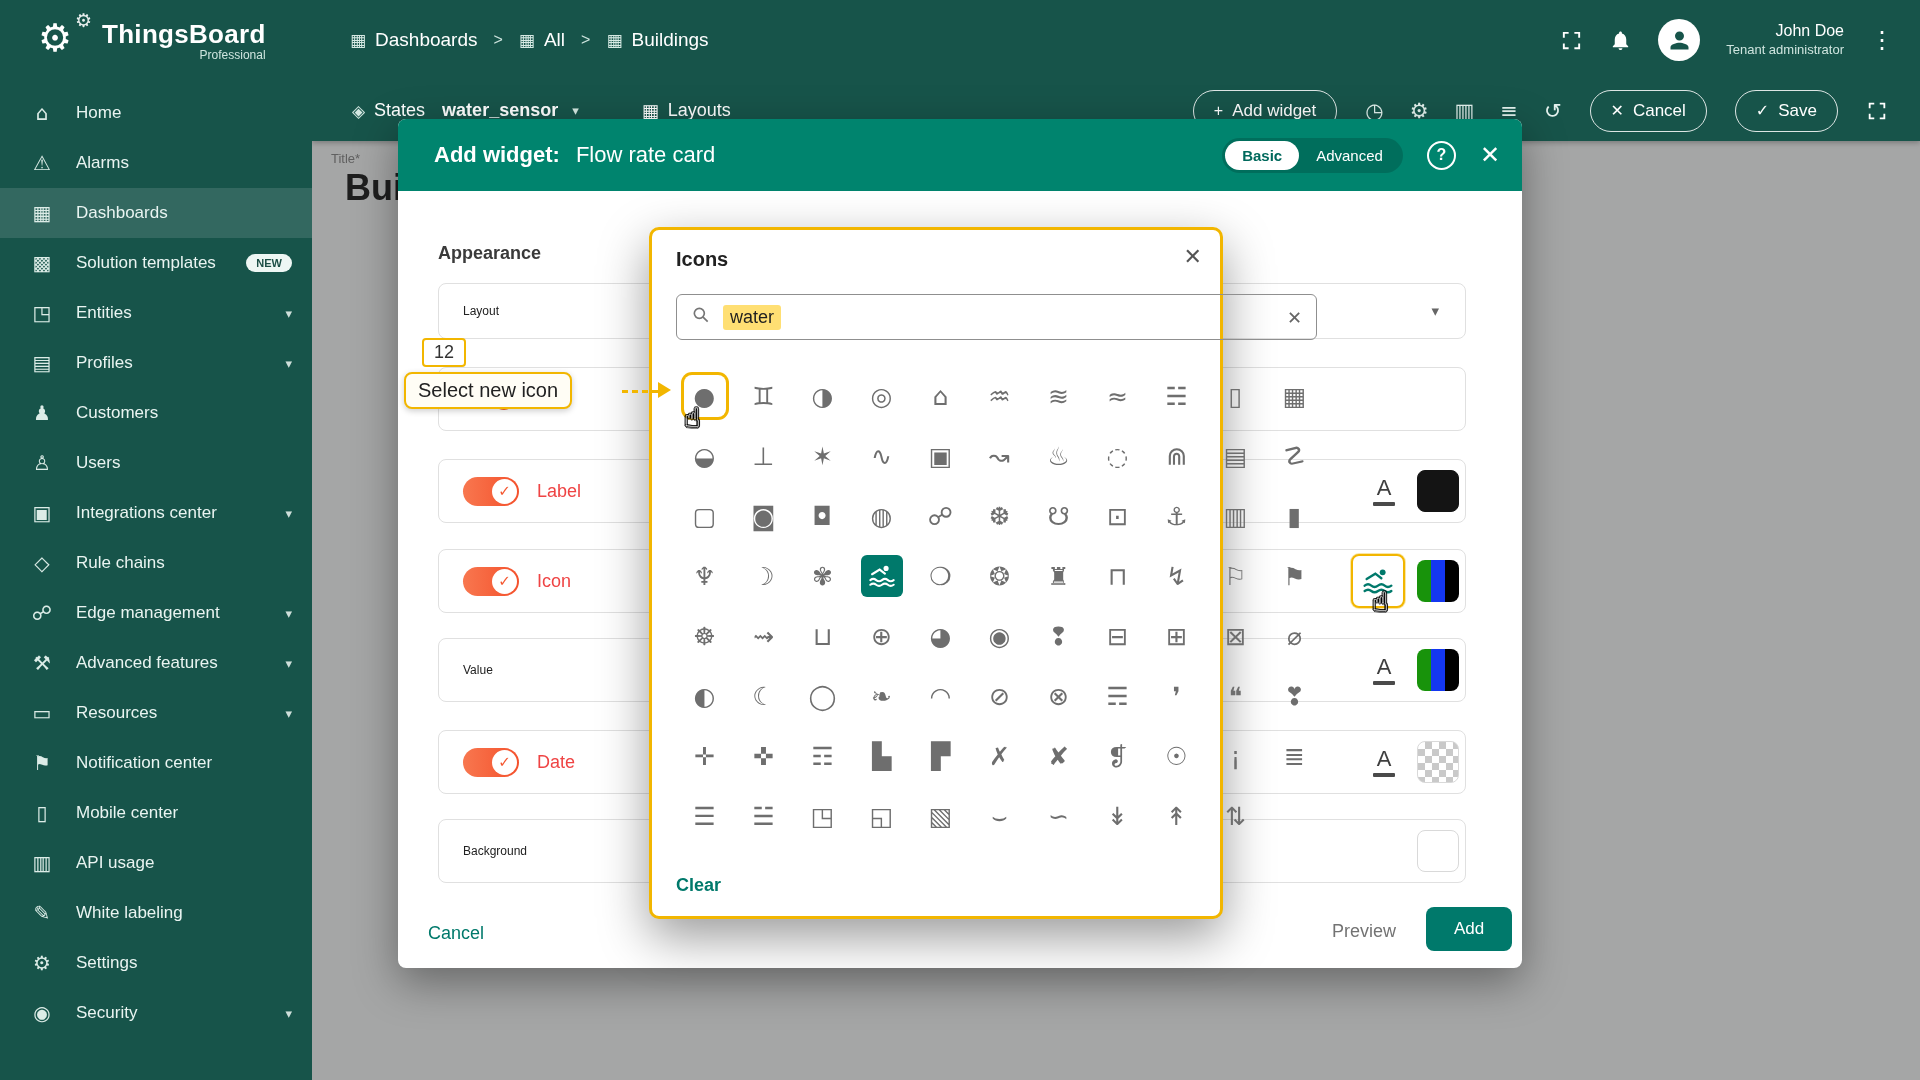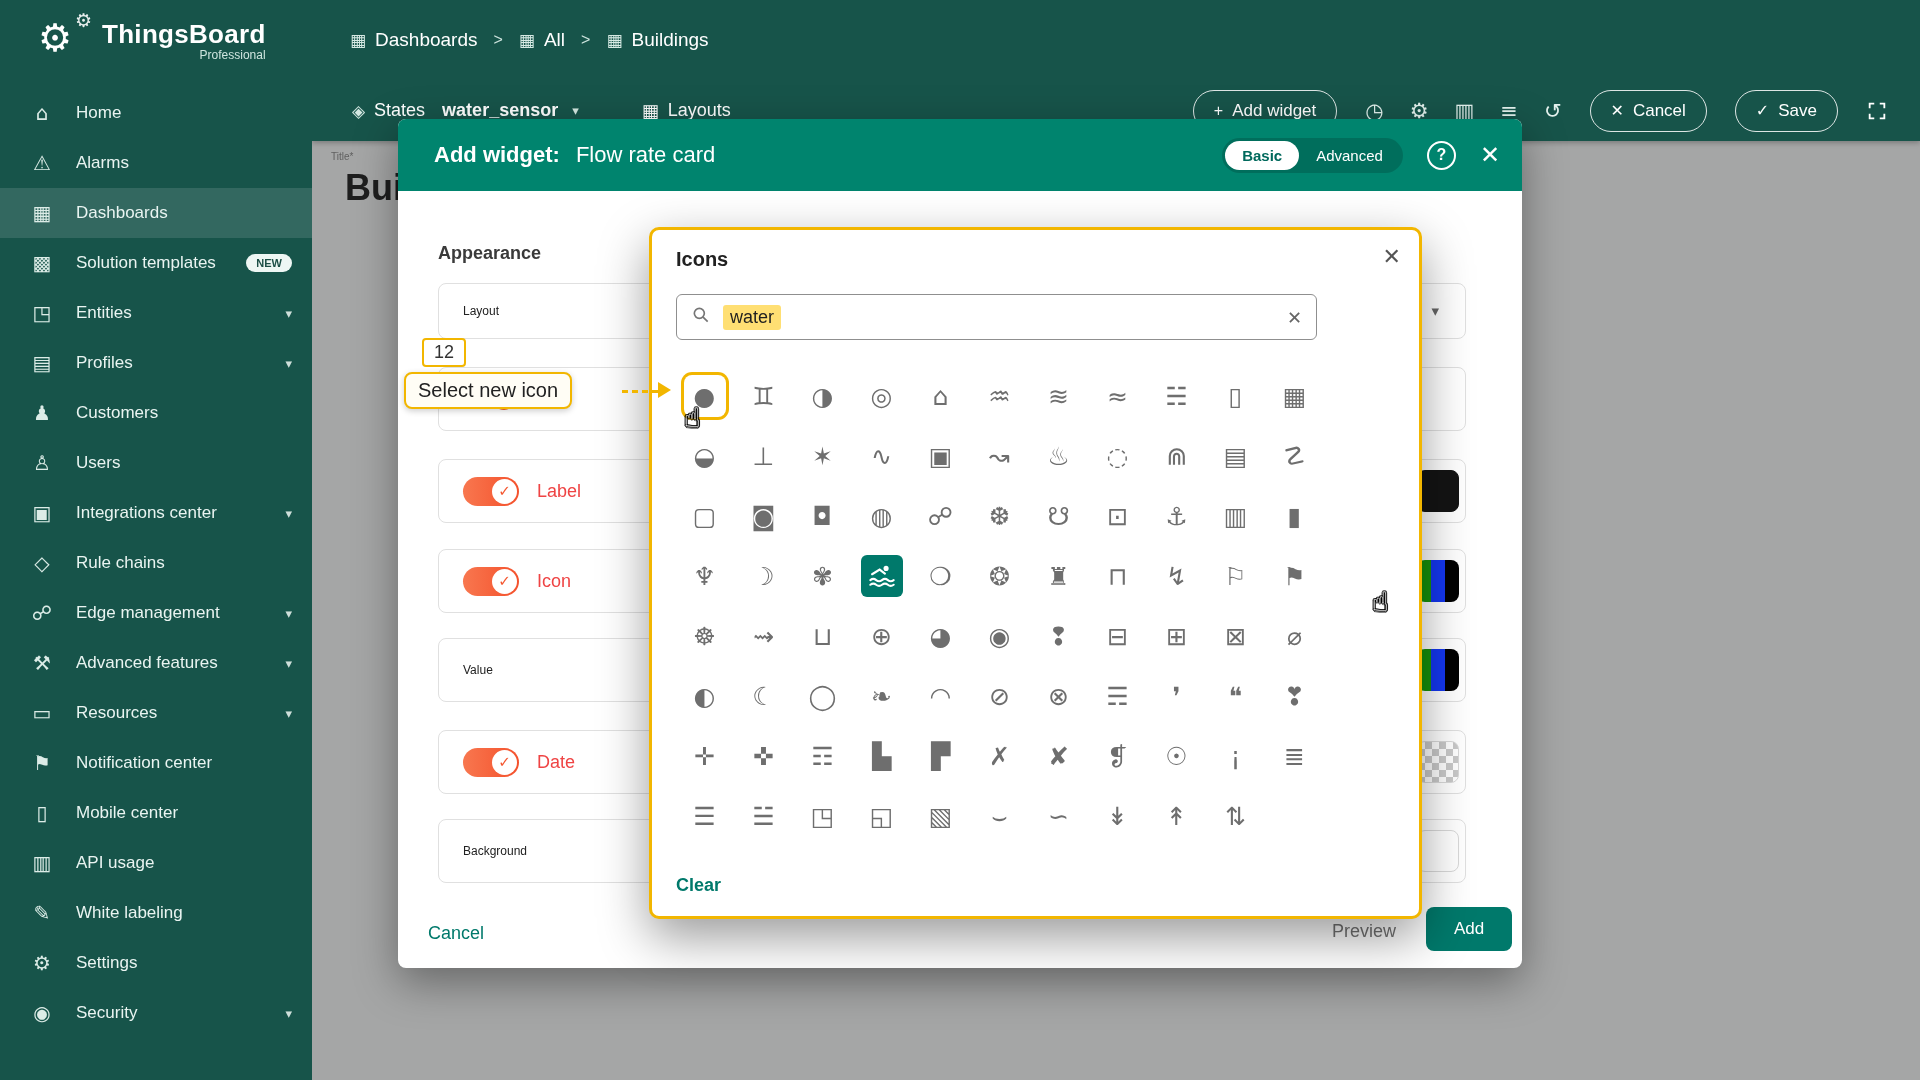--- a/index.html
+++ b/index.html
@@ -45,21 +45,21 @@
   #sidebar { position:absolute; left:0; top:80px; width:312px; bottom:0; background:#17544a; z-index:6; padding-top:8px; }
   .side-item { height:50px; display:flex; align-items:center; padding:0 20px 0 30px; color:#e9f4f1; font-size:17px; gap:22px; cursor:pointer; }
   .side-item.active { background:rgba(255,255,255,.12); }
   .si-icon { font-family:"DejaVu Sans",sans-serif; font-size:20px; width:24px; text-align:center; color:#dcece7; flex:0 0 auto; }
   .si-label { white-space:nowrap; }
   .si-badge { margin-left:auto; background:#eef7f4; color:#1c4f46; font-size:11px; font-weight:bold; padding:3px 10px; border-radius:10px; }
   .si-chev { margin-left:auto; font-size:13px; color:#cfe0db; font-family:"DejaVu Sans",sans-serif; }
 
   
   #content { position:absolute; left:312px; top:141px; right:0; bottom:0; background:#eceeee; }
-  .content-title-label { position:absolute; left:19px; top:10px; font-size:10px; color:#8a8a8a; }
+  .content-title-label { position:absolute; left:19px; top:10px; font-size:13px; color:#8a8a8a; }
   .content-big-title { position:absolute; left:33px; top:26px; font-size:36px; font-weight:bold; color:#2b2b2b; }
   #overlay { position:absolute; left:312px; top:141px; right:0; bottom:0; background:rgba(0,0,0,.30); z-index:8; }
 
   
   #modal { position:absolute; left:398px; top:119px; width:1124px; height:849px; background:#fff; border-radius:8px; box-shadow:0 14px 44px rgba(0,0,0,.38); z-index:20; }
   #modal-header { position:absolute; left:0; top:0; right:0; height:72px; background:#00846e; border-radius:8px 8px 0 0; display:flex; align-items:center; color:#fff; padding:0 22px 0 36px; }
   .modal-title { font-size:22px; font-weight:bold; }
   .modal-title-name { font-weight:normal; margin-left:16px; }
   .seg { margin-left:auto; background:rgba(0,0,0,.16); border-radius:18px; display:flex; align-items:center; padding:3px; }
   .seg-basic { background:#fff; color:#00695c; border:none; border-radius:15px; padding:6px 17px; font-size:15px; font-weight:bold; }
@@ -92,21 +92,21 @@
   .swatch.stripes { background:linear-gradient(90deg,#18930b 0 33%,#1437f0 33% 66%,#000 66% 100%); border:none; }
   .swatch.checker { background-image:conic-gradient(#c9c9c9 0 25%,#fff 0 50%,#c9c9c9 0 75%,#fff 0); background-size:14px 14px; }
   .swatch.white { background:#fff; }
   .icon-btn { width:54px; height:54px; border:2px solid #f2b600; border-radius:8px; background:#fff; display:flex; align-items:center; justify-content:center; color:#00796b; box-shadow:0 0 0 1px rgba(242,182,0,.35); }
   .icon-btn svg { width:32px; height:32px; }
   .modal-cancel { position:absolute; left:30px; bottom:24px; color:#00796b; font-size:18px; background:none; border:none; }
   .modal-preview { position:absolute; right:126px; bottom:26px; color:#737373; font-size:18px; background:none; border:none; }
   .modal-add { position:absolute; right:10px; bottom:17px; width:86px; height:44px; background:#00796b; color:#fff; font-size:17px; border:none; border-radius:8px; }
 
   
-  #icons-dialog { position:absolute; left:649px; top:227px; width:773px; height:692px; background:#fff; border:3px solid #f2b600; border-radius:10px; box-shadow:0 18px 50px rgba(0,0,0,.40); z-index:30; }
+  #icons-dialog { position:absolute; left:649px; top:227px; width:574px; height:692px; background:#fff; border:3px solid #f2b600; border-radius:10px; box-shadow:0 18px 50px rgba(0,0,0,.40); z-index:30; }
   .dlg-title { position:absolute; left:24px; top:18px; font-size:20px; font-weight:bold; color:#212121; }
   .dlg-close { position:absolute; right:18px; top:14px; font-size:22px; color:#555; background:none; border:none; }
   .dlg-search { position:absolute; left:24px; top:64px; width:641px; height:46px; border:1px solid #8f8f8f; border-radius:6px; display:flex; align-items:center; padding:0 14px; gap:12px; cursor:text; }
   .search-value { font-size:18px; color:#1f1f1f; background:rgba(255,196,0,.55); padding:2px 7px; border-radius:3px; }
   .search-clear { margin-left:auto; font-size:18px; color:#666; background:none; border:none; }
   #icon-grid { position:absolute; left:23px; top:136px; width:649px; display:grid; grid-template-columns:repeat(11,59px); grid-auto-rows:60px; }
   .grid-cell { display:flex; align-items:center; justify-content:center; cursor:pointer; }
   .cell-box { width:42px; height:42px; display:flex; align-items:center; justify-content:center; border-radius:6px; }
   .cell-box .glyph { font-family:"DejaVu Sans",sans-serif; font-size:25px; color:#6e6e6e; line-height:1; }
   .cell-box.sel { background:#00796b; color:#fff; }
@@ -138,20 +138,42 @@
       <span class="brand-sub">Professional</span>
     </div>
   </div>
   <nav class="crumbs" id="breadcrumb">
       <span class="crumb"><span class="crumb-icon">▦</span>Dashboards</span>
       <span class="crumb-sep">&gt;</span>
       <span class="crumb"><span class="crumb-icon">▦</span>All</span>
       <span class="crumb-sep">&gt;</span>
       <span class="crumb"><span class="crumb-icon">▦</span>Buildings</span>
     </nav>
+  <div class="header-right">
+    <button class="hdr-iconbtn">
+      <svg viewBox="0 0 24 24" width="23" height="23">
+          <path d="M4 9V4h5M15 4h5v5M20 15v5h-5M9 20H4v-5" fill="none" stroke="#fff" stroke-width="2"></path>
+        </svg>
+    </button>
+    <button class="hdr-iconbtn">
+      <svg viewBox="0 0 24 24" width="23" height="23">
+          <path fill="#fff" d="M12 22c1.1 0 2-.9 2-2h-4c0 1.1.9 2 2 2zm6-6v-5c0-3.07-1.63-5.64-4.5-6.32V4c0-.83-.67-1.5-1.5-1.5S10.5 3.17 10.5 4v.68C7.64 5.36 6 7.92 6 11v5l-2 2v1h16v-1l-2-2z"></path>
+        </svg>
+    </button>
+    <div class="avatar">
+      <svg viewBox="0 0 24 24" width="27" height="27">
+          <path fill="#17544a" d="M12 12c2.21 0 4-1.79 4-4s-1.79-4-4-4-4 1.79-4 4 1.79 4 4 4zm0 2c-2.67 0-8 1.34-8 4v2h16v-2c0-2.66-5.33-4-8-4z"></path>
+        </svg>
+    </div>
+    <div class="user-block">
+      <div class="user-name">John Doe</div>
+      <div class="user-role">Tenant administrator</div>
+    </div>
+    <button class="kebab dj">⋮</button>
+  </div>
 </header>
 
 <div id="toolbar">
   <div class="tb-left">
     <span class="tb-states-icon dj">◈</span>
     <span>States</span>
     <span class="tb-state-value">water_sensor</span>
     <span class="tb-caret dj">▾</span>
     <button class="tb-layouts">
       <span class="dj">▦</span>

